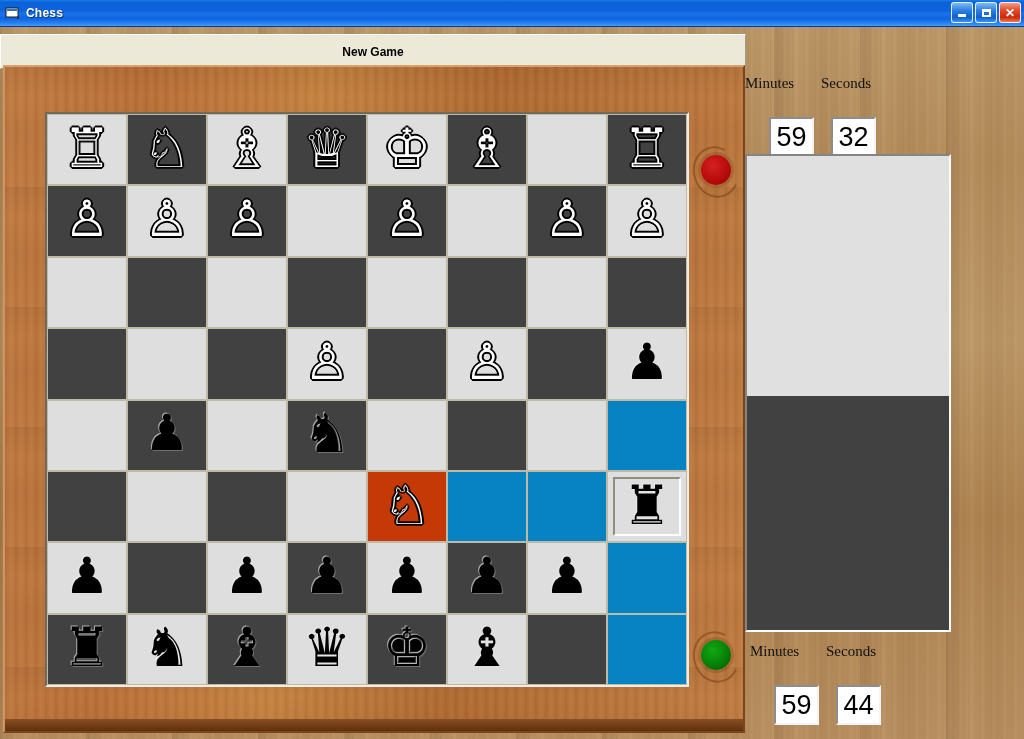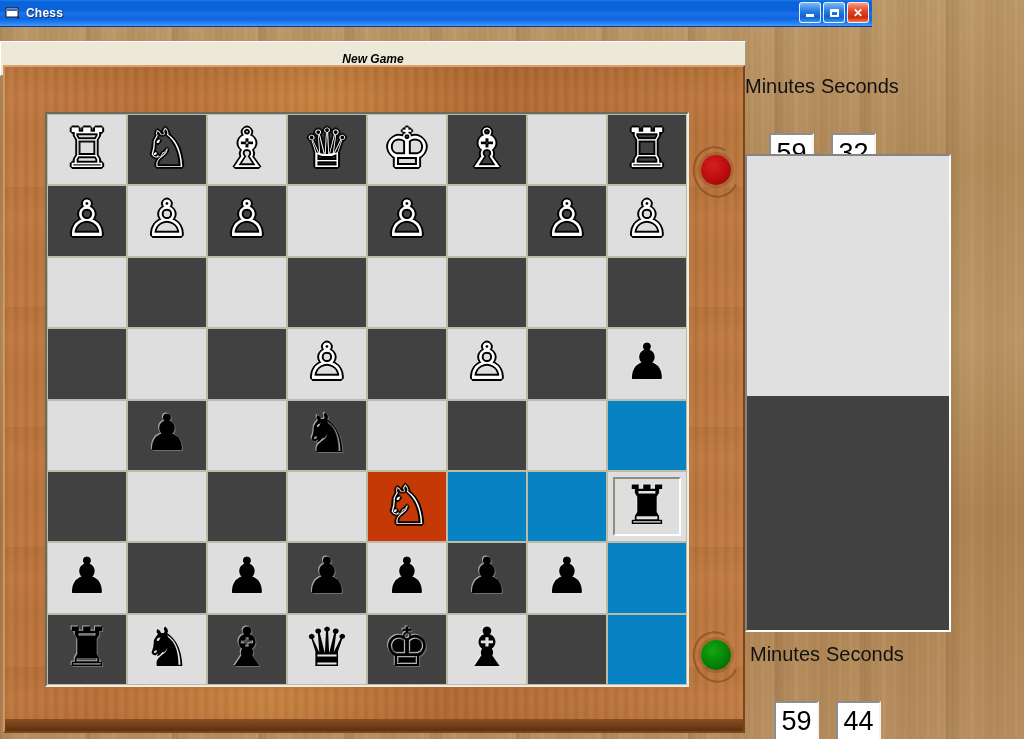--- a/index.html
+++ b/index.html
@@ -19,21 +19,21 @@
         rgba(0,0,0,0.045) 0px, rgba(0,0,0,0.0) 2px, rgba(255,255,255,0.035) 4px,
         rgba(0,0,0,0.02) 7px, rgba(0,0,0,0.0) 11px),
       repeating-linear-gradient(90deg,
         rgba(90,55,20,0.18) 0px, rgba(160,110,55,0.0) 23px,
         rgba(120,80,35,0.12) 47px, rgba(180,130,75,0.0) 86px),
       linear-gradient(180deg, #c09c6c 0%, #b78f5e 22%, #bf9a69 46%, #b08552 70%, #bb9263 100%);
   }
 
   
   #titlebar {
-    position: absolute; left: 0; top: 0; width: 872px; height: 27px;
+    position: absolute; left: 0; top: 0; width: 1024px; height: 27px;
     background: linear-gradient(180deg,
       #1c7ce8 0%, #0a63d8 8%, #0d62dc 40%, #1a73e8 52%,
       #0f64e0 72%, #2a88f4 92%, #4a9cf8 100%);
     display: flex; align-items: center;
     border-bottom: 1px solid #053a9a;
   }
   #titlebar .tb-icon {
     width: 16px; height: 16px; margin-left: 5px; margin-right: 5px;
     position: relative; flex: none;
   }
@@ -54,23 +54,22 @@
   }
   .winbtn.close {
     background: linear-gradient(180deg,#f59e8a 0%, #e3502d 35%, #cc2a06 75%, #f07a55 100%);
   }
   .winbtn .glyph { color:#fff; font-size:12px; line-height:1; font-weight:bold; }
   .min-bar { width: 8px; height: 3px; background:#fff; margin-top:6px; }
   .max-sq  { width: 9px; height: 8px; border: 2px solid #fff; border-top-width:3px; }
 
   
   #toolbar {
-    position: absolute; left: 0; top: 41px; width: 746px; height: 35px;
+    position: absolute; left: 0; top: 34px; width: 746px; height: 35px;
     display: flex;
-    font-style: italic;
   }
   .tbtn {
     flex: 1 1 0;
     background: #ece9d8;
     border-top: 1px solid #ffffff;
     border-left: 1px solid #ffffff;
     border-right: 1px solid #9d9b8c;
     border-bottom: 1px solid #9d9b8c;
     display: flex; align-items: center; justify-content: center;
     font-size: 12px; font-weight: bold; color: #000;
@@ -171,21 +170,21 @@
   .sq.dark .piece.b {
     text-shadow: -1px -1px 0 rgba(255,255,255,0.55), 1px 1px 0 rgba(255,255,255,0.25);
   }
   .piece.pawn { font-size: 50px; }
 
   
   .clock-row {
     position: absolute; display: flex; gap: 22px;
   }
   .clock-label {
-    font-size: 20px; color: #111; font-family: Liberation Sans, sans-serif;
+    font-size: 15px; color: #111; font-family: Liberation Serif, serif;
   }
   .clock-box {
     width: 45px; height: 40px; background: #ffffff;
     border-top: 2px solid #8d8d8d;
     border-left: 2px solid #8d8d8d;
     border-right: 2px solid #f4f4f4;
     border-bottom: 2px solid #f4f4f4;
     display: flex; align-items: center; justify-content: center;
     font-size: 27px; color: #000; line-height: 1;
   }
@@ -200,21 +199,21 @@
   }
   #capture-white { height: 240px; background: #e0e0e0; }
   #capture-black { height: 234px; background: #414141; }
 
   #clock-top { left: 745px; top: 75px; }
   #clock-bot { left: 750px; top: 643px; }
   .clock-stack { display: flex; flex-direction: column; }
   .clock-labels { display: flex; gap: 8px; }
   .clock-labels .clock-label { width: 68px; text-align: left; }
   .clock-labels .clock-label.sec { width: 72px; }
-  .clock-boxes { display: flex; gap: 17px; margin-top: 13px; margin-left: 24px; }
+  .clock-boxes { display: flex; gap: 17px; margin-top: 3px; margin-left: 24px; }
 </style>
 </head>
 <body>
 
 <div id="app">
 
   <div id="titlebar">
     <div class="tb-icon">
       <svg width="16" height="16" viewBox="0 0 16 16">
         <rect x="1" y="3" width="12" height="9" fill="#ffffff" stroke="#1a1a1a" stroke-width="1"></rect>

